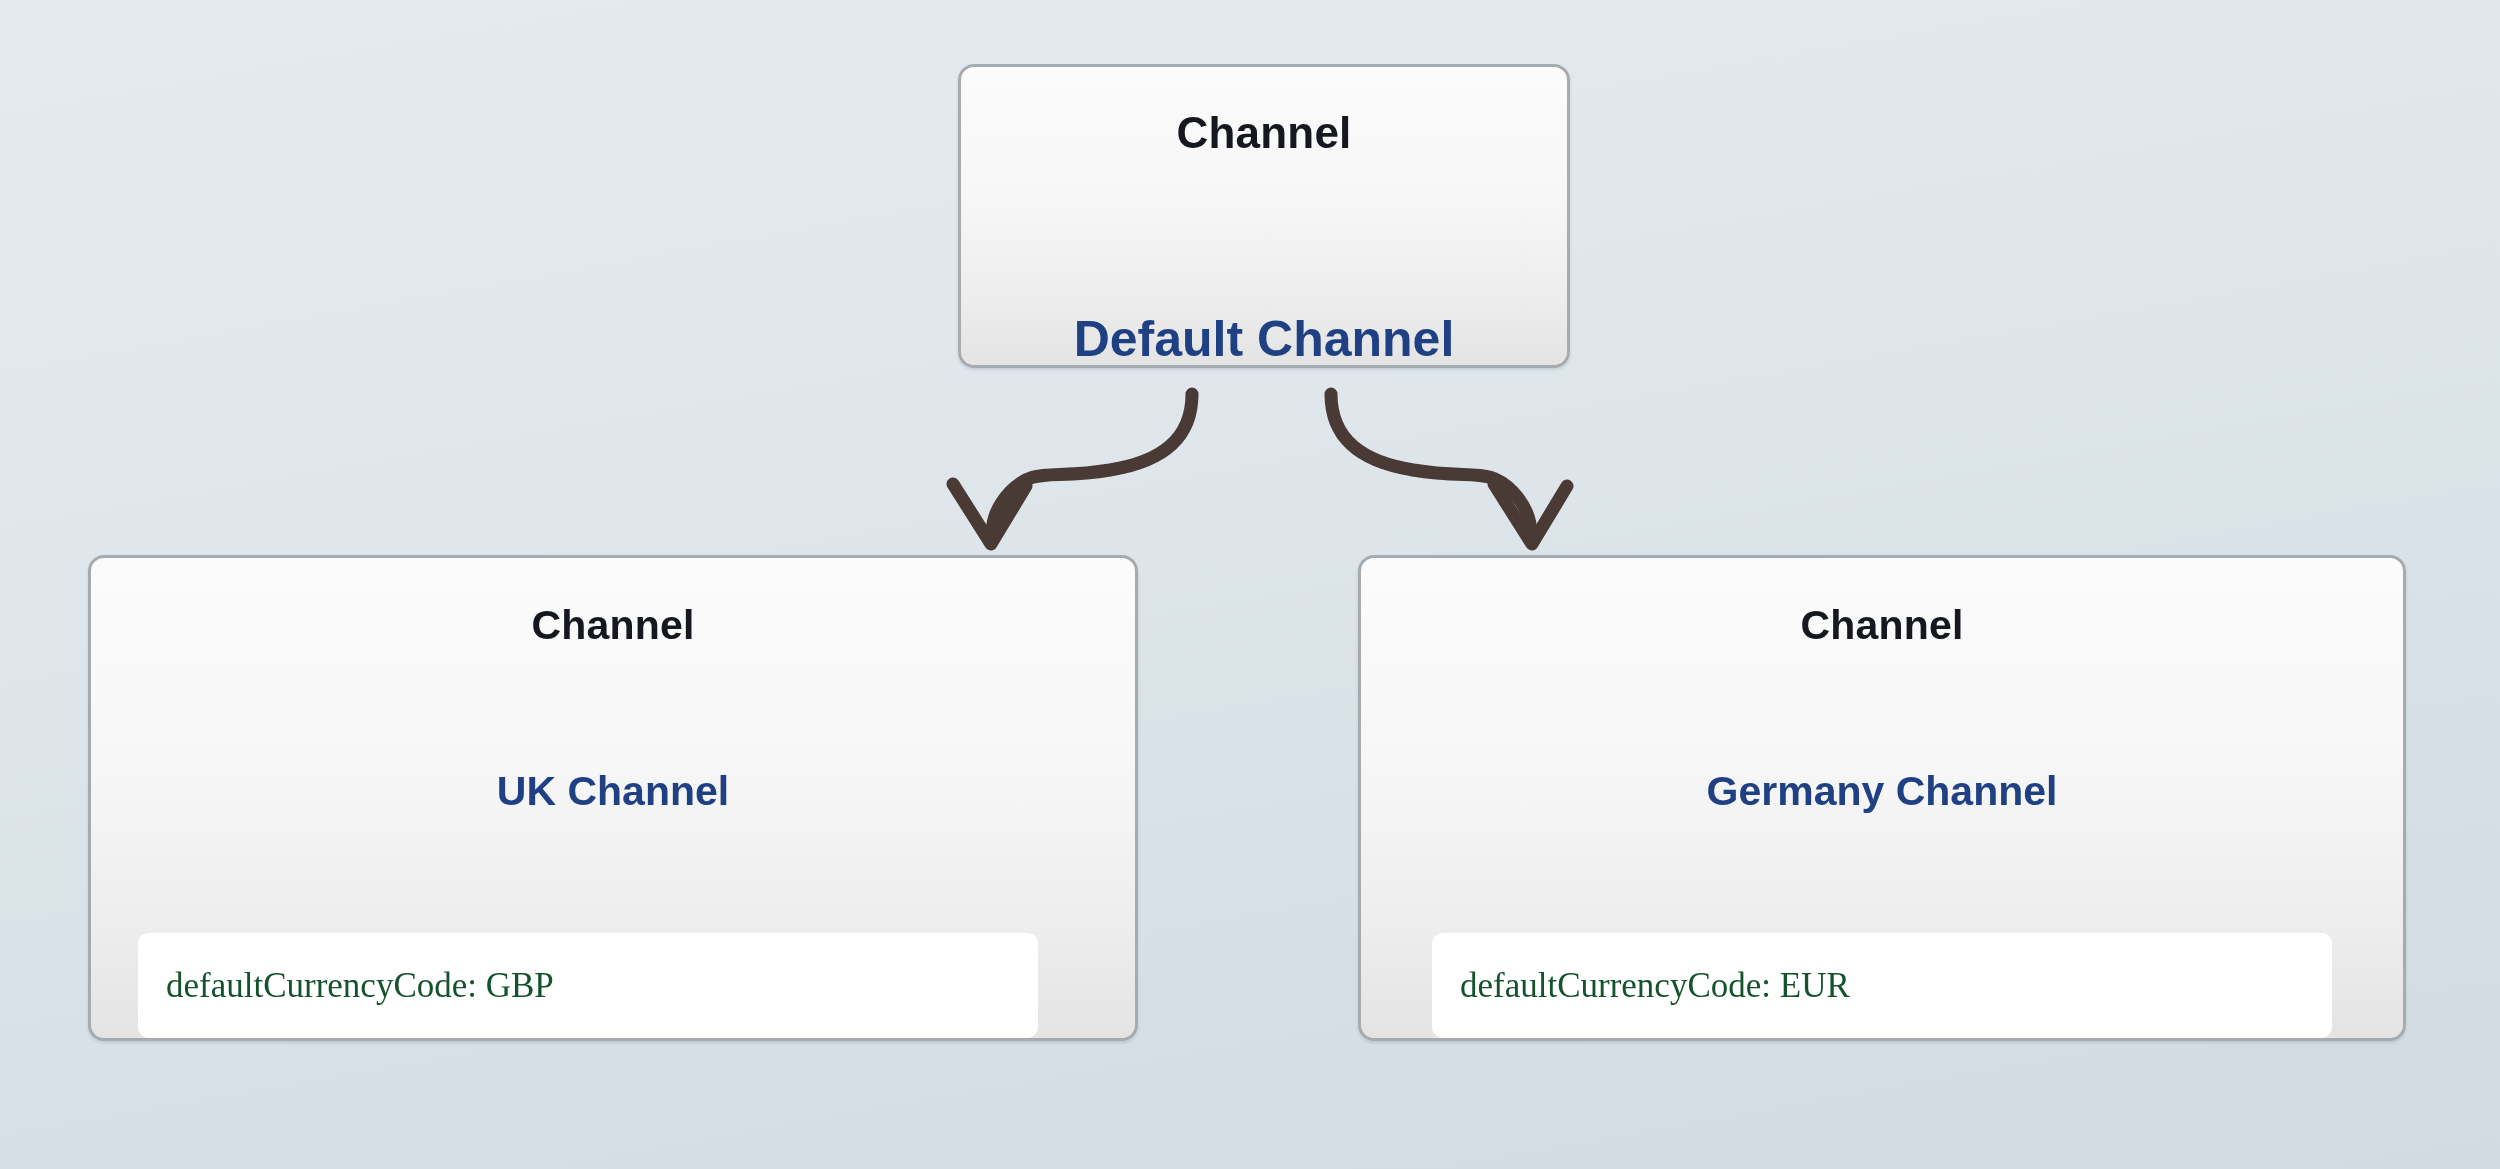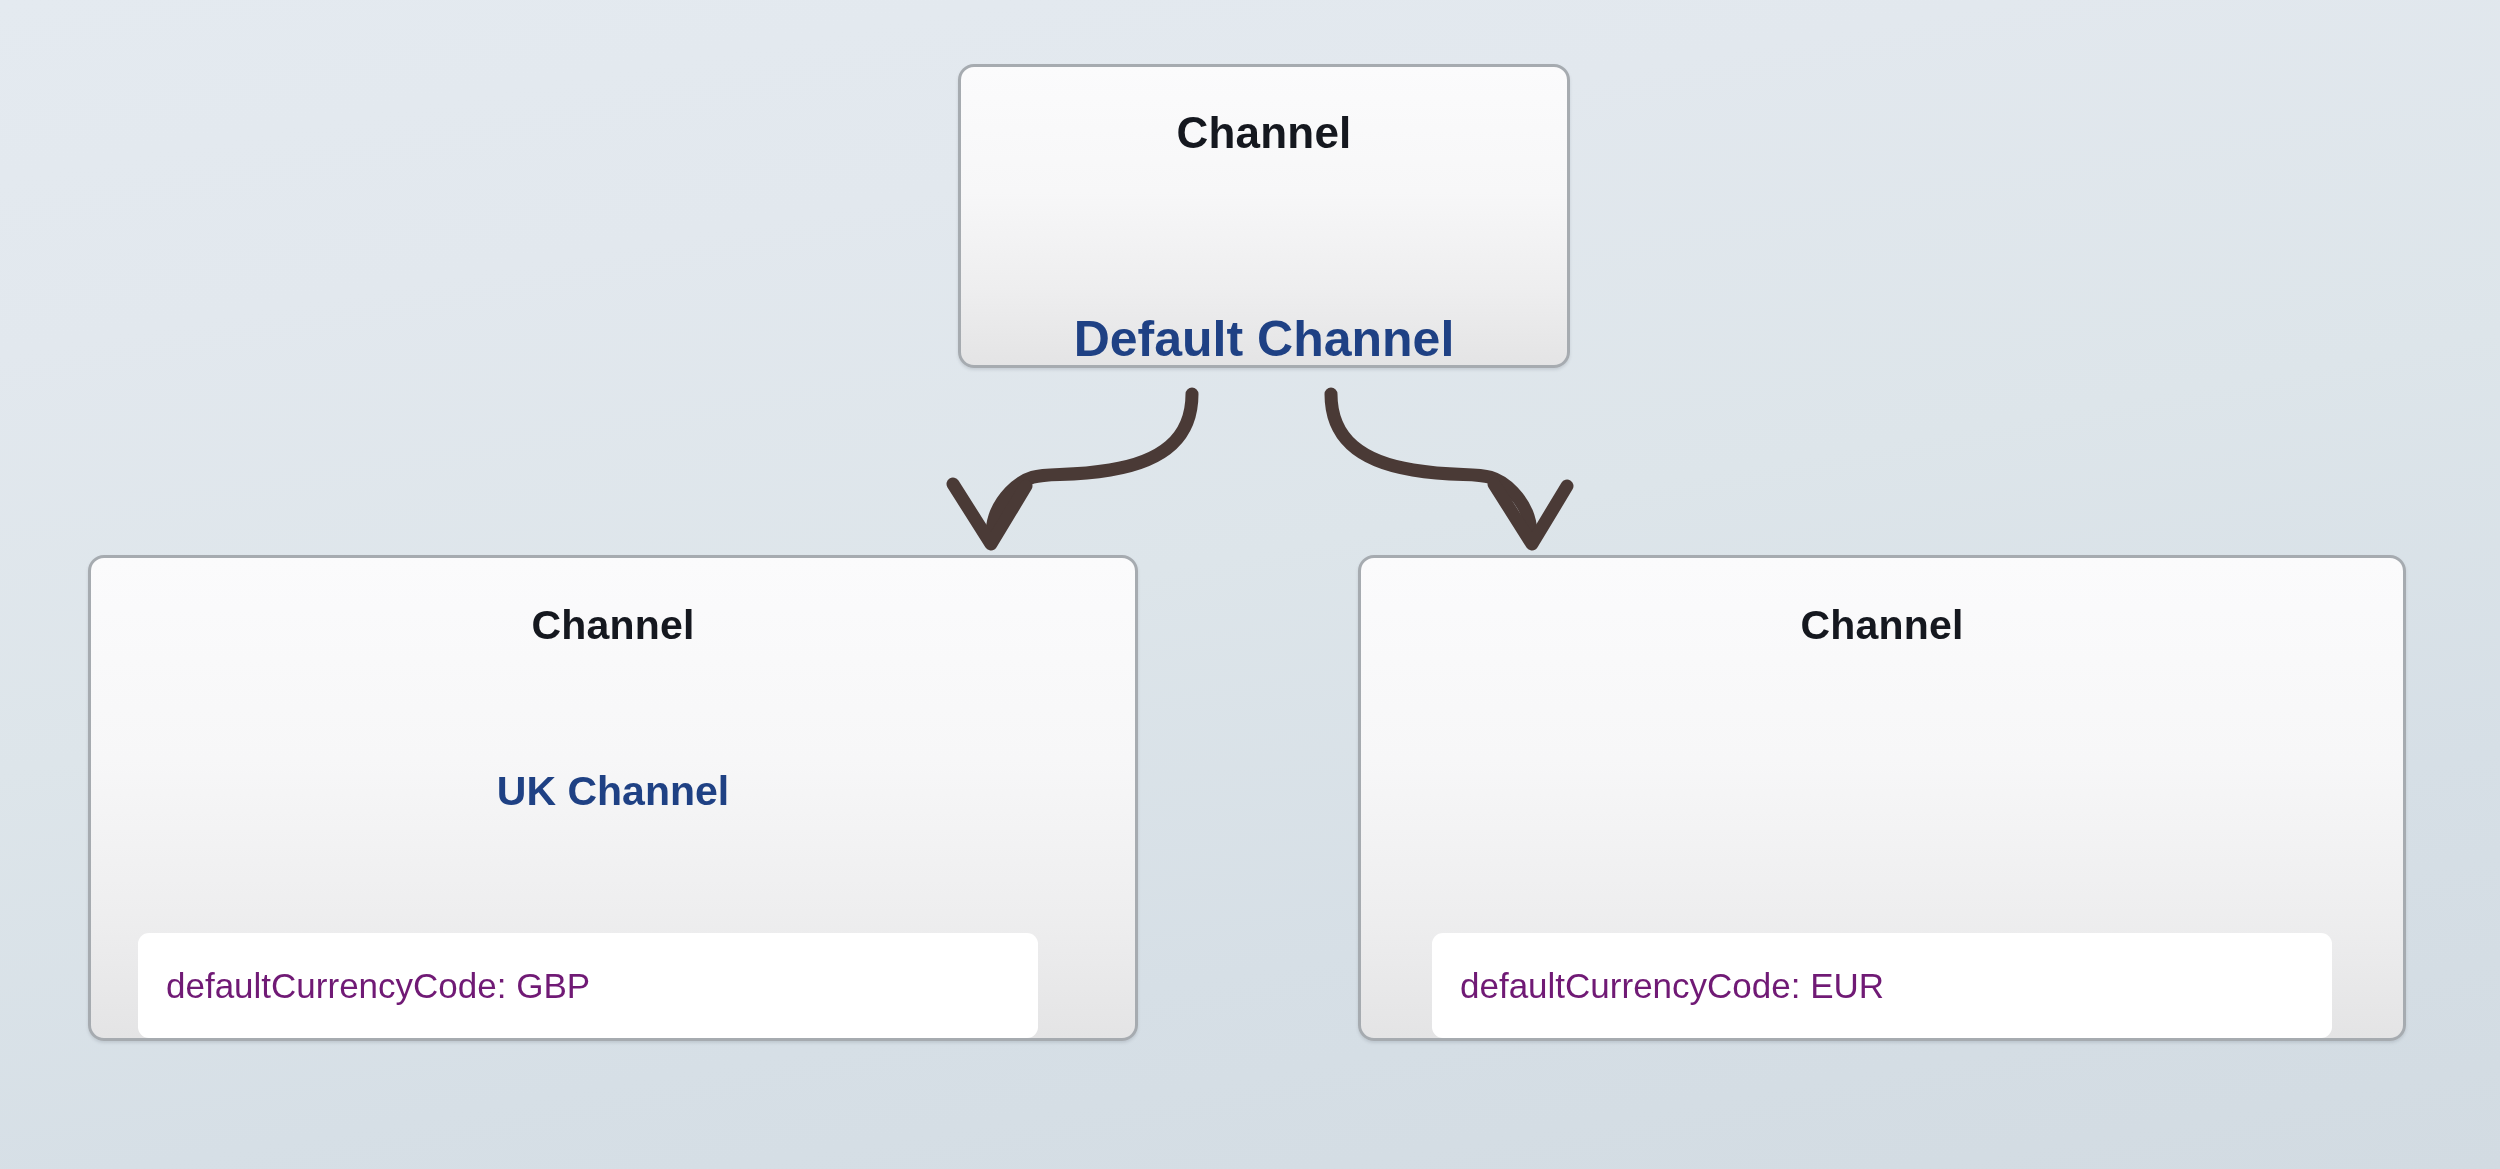--- a/index.html
+++ b/index.html
@@ -58,22 +58,22 @@
   .node-title {
     font-weight: bold;
     color: #1f4184;
     text-align: center;
     white-space: nowrap;
   }
 
   .node-prop {
     background: #ffffff;
     border-radius: 11px;
-    font-family: Liberation Sans, sans-serif;
-    color: #701a75;
+    font-family: Liberation Serif, serif;
+    color: #14532d;
     white-space: nowrap;
     display: flex;
     align-items: center;
     box-sizing: border-box;
   }
 
   
   #node-root {
     left: 958px;
     top: 64px;
@@ -159,16 +159,17 @@
   </div>
 
   <div class="node node-child" id="node-uk">
     <div class="node-type">Channel</div>
     <div class="node-title">UK Channel</div>
     <div class="node-prop">defaultCurrencyCode: GBP</div>
   </div>
 
   <div class="node node-child" id="node-de">
     <div class="node-type">Channel</div>
+    <div class="node-title">Germany Channel</div>
     <div class="node-prop">defaultCurrencyCode: EUR</div>
   </div>
 
 </div>
 
 </body></html>

